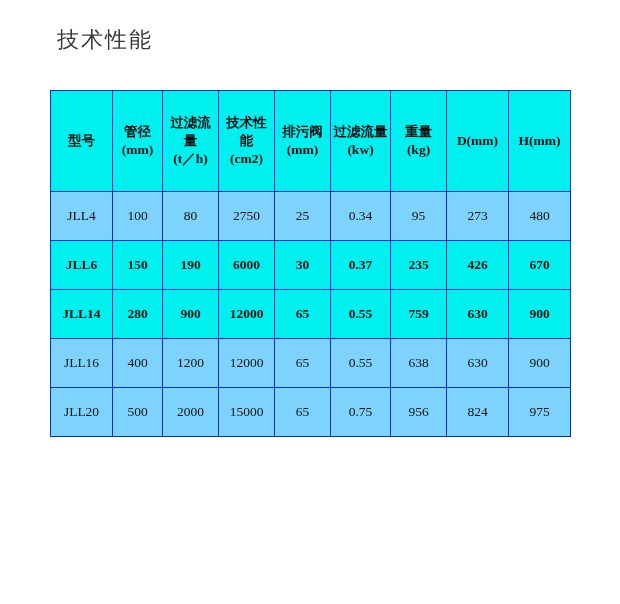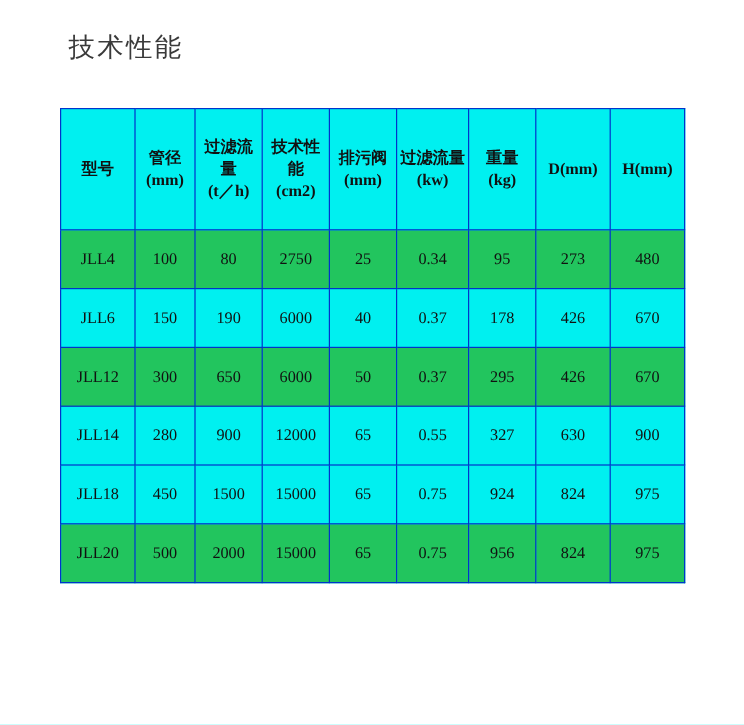--- a/index.html
+++ b/index.html
@@ -64,23 +64,24 @@
   table.spec thead th .hdr-sub {
     display: block;
     font-weight: bold;
   }
   table.spec tbody td {
     height: 44px;
     font-size: 13.5px;
   }
   tr.row-cyan td {
     background: #00f0f0;
+    font-weight: bold;
   }
   tr.row-white td {
-    background: #22c55e;
+    background: #7dd3fc;
   }
   td.model-cell {
     font-size: 14px;
   }
   
   col.c0 { width: 62px; }
   col.c1 { width: 50px; }
   col.c2 { width: 56px; }
   col.c3 { width: 56px; }
   col.c4 { width: 56px; }
@@ -159,58 +160,47 @@
           <td>0.34</td>
           <td>95</td>
           <td>273</td>
           <td>480</td>
         </tr>
         <tr class="row-cyan">
           <td class="model-cell">JLL6</td>
           <td>150</td>
           <td>190</td>
           <td>6000</td>
-          <td>40</td>
+          <td>30</td>
           <td>0.37</td>
-          <td>178</td>
-          <td>426</td>
-          <td>670</td>
-        </tr>
-        <tr class="row-white">
-          <td class="model-cell">JLL12</td>
-          <td>300</td>
-          <td>650</td>
-          <td>6000</td>
-          <td>50</td>
-          <td>0.37</td>
-          <td>295</td>
+          <td>235</td>
           <td>426</td>
           <td>670</td>
         </tr>
         <tr class="row-cyan">
           <td class="model-cell">JLL14</td>
           <td>280</td>
           <td>900</td>
           <td>12000</td>
           <td>65</td>
           <td>0.55</td>
-          <td>327</td>
+          <td>759</td>
           <td>630</td>
           <td>900</td>
         </tr>
-        <tr class="row-cyan">
-          <td class="model-cell">JLL18</td>
-          <td>450</td>
-          <td>1500</td>
-          <td>15000</td>
+        <tr class="row-white">
+          <td class="model-cell">JLL16</td>
+          <td>400</td>
+          <td>1200</td>
+          <td>12000</td>
           <td>65</td>
-          <td>0.75</td>
-          <td>924</td>
-          <td>824</td>
-          <td>975</td>
+          <td>0.55</td>
+          <td>638</td>
+          <td>630</td>
+          <td>900</td>
         </tr>
         <tr class="row-white">
           <td class="model-cell">JLL20</td>
           <td>500</td>
           <td>2000</td>
           <td>15000</td>
           <td>65</td>
           <td>0.75</td>
           <td>956</td>
           <td>824</td>

